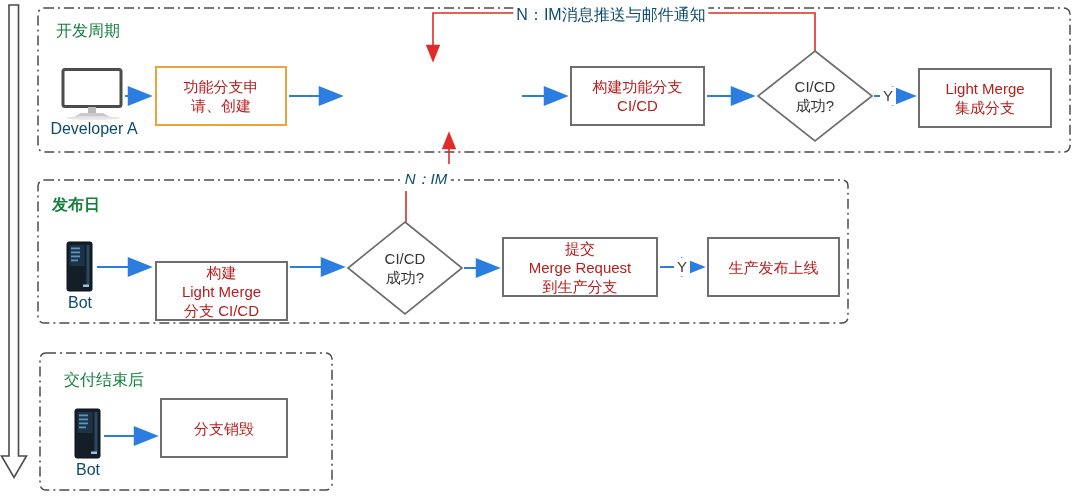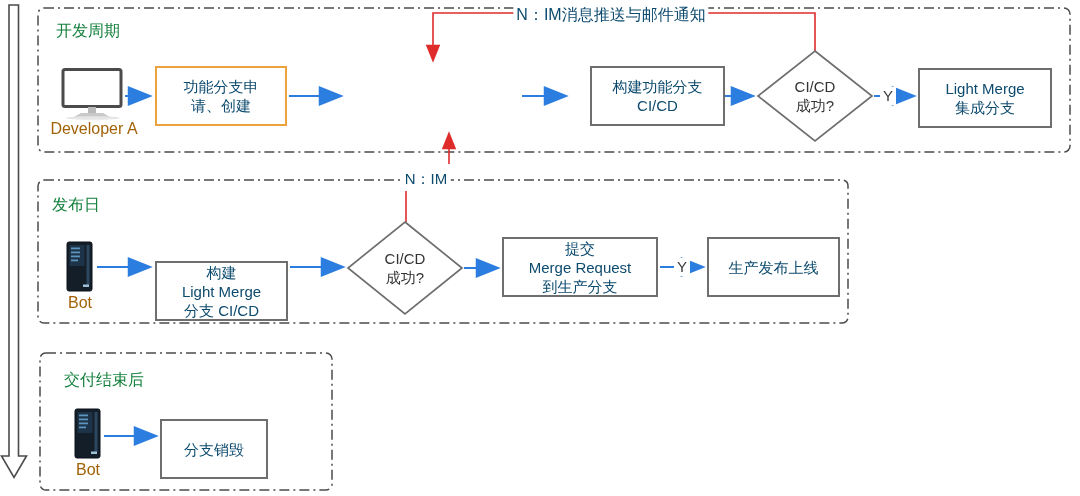--- a/index.html
+++ b/index.html
@@ -4,31 +4,31 @@
 <style>
   html,body{margin:0;padding:0;background:#ffffff;}
   .stage{
     position:relative;width:1080px;height:496px;background:#ffffff;overflow:hidden;
     font-family:"Liberation Sans","DejaVu Sans",sans-serif;color:#333333;
   }
   .underlay{position:absolute;left:0;top:0;z-index:0;}
   .node{
     position:absolute;z-index:2;background:#ffffff;
     display:flex;align-items:center;justify-content:center;
-    text-align:center;font-size:15px;line-height:19px;color:#0c4a6e;
+    text-align:center;font-size:15px;line-height:19px;color:#b91c1c;
     white-space:pre-line;box-sizing:border-box;
   }
   .node.orange{border:2px solid #ECA23D;}
   .node.gray{border:2px solid #6E6E6E;}
   .diamond-text{
     position:absolute;z-index:2;text-align:center;font-size:15px;line-height:19px;
     color:#333333;white-space:pre-line;
   }
   .section-title{position:absolute;z-index:2;font-size:16px;color:#15803d;}
-  .actor-label{position:absolute;z-index:2;font-size:16px;color:#a16207;text-align:center;}
+  .actor-label{position:absolute;z-index:2;font-size:16px;color:#0c4a6e;text-align:center;}
   .edge-label{
     position:absolute;z-index:3;font-size:15px;color:#3a3a3a;background:#ffffff;
     padding:0 3px;line-height:18px;
   }
   .note{
     position:absolute;z-index:3;font-size:15px;color:#0c4a6e;background:#ffffff;
     padding:0 3px;line-height:20px;transform:translateX(-50%);white-space:nowrap;
   }
   .icon-wrap{position:absolute;z-index:2;}
 </style>
@@ -66,21 +66,21 @@
     <line x1="707" y1="96" x2="752" y2="96" stroke="#2B7DE0" stroke-width="2" marker-end="url(#mblue)"></line>
     <line x1="874" y1="96" x2="913" y2="96" stroke="#2B7DE0" stroke-width="2" marker-end="url(#mblue)"></line>
     <line x1="97" y1="267" x2="149" y2="267" stroke="#2B7DE0" stroke-width="2" marker-end="url(#mblue)"></line>
     <line x1="290" y1="267" x2="342" y2="267" stroke="#2B7DE0" stroke-width="2" marker-end="url(#mblue)"></line>
     <line x1="464" y1="268" x2="497" y2="268" stroke="#2B7DE0" stroke-width="2" marker-end="url(#mblue)"></line>
     <line x1="660" y1="267" x2="702" y2="267" stroke="#2B7DE0" stroke-width="2" marker-end="url(#mblue)"></line>
     <line x1="104" y1="436" x2="155" y2="436" stroke="#2B7DE0" stroke-width="2" marker-end="url(#mblue)"></line>
   </svg>
 
   <div class="section-title" style="left:56px;top:21px;">开发周期</div>
-  <div class="section-title" style="left:52px;top:195px;">发布日</div>
+  <div class="section-title" style="left:52px;top:195px;font-weight:bold;">发布日</div>
   <div class="section-title" style="left:64px;top:370px;">交付结束后</div>
 
   <div class="icon-wrap" style="left:60px;top:68px;">
     <svg width="68" height="52" viewBox="0 0 68 52">
       <rect x="3" y="1.5" width="58" height="37" rx="2" fill="#ffffff" stroke="#4b4b4b" stroke-width="3"></rect>
       <rect x="28" y="39" width="8" height="6" fill="#b9b9b9"></rect>
       <path d="M21 45 h22 l7 4 h-36 z" fill="#c9c9c9"></path>
       <ellipse cx="33" cy="50" rx="27" ry="1.8" fill="#e5e5e5"></ellipse>
     </svg>
   </div>
@@ -109,37 +109,37 @@
       <rect x="5" y="14.5" width="9" height="1.8" fill="#5d96be"></rect>
       <rect x="5" y="18.5" width="7" height="1.8" fill="#5d96be"></rect>
       <rect x="20.5" y="4" width="3" height="40" fill="#2c4860"></rect>
       <rect x="17" y="43.5" width="6" height="2.5" fill="#9fc1d8"></rect>
     </svg>
   </div>
   <div class="actor-label" style="left:60px;top:461px;width:56px;">Bot</div>
 
   <div class="node orange" style="left:155px;top:66px;width:132px;height:60px;">功能分支申
 请、创建</div>
-  <div class="node gray" style="left:570px;top:66px;width:135px;height:60px;margin-left:20px;">构建功能分支
+  <div class="node gray" style="left:570px;top:66px;width:135px;height:60px;">构建功能分支
 CI/CD</div>
   <div class="diamond-text" style="left:758px;top:77px;width:114px;">CI/CD
 成功?</div>
   <div class="node gray" style="left:918px;top:68px;width:134px;height:60px;">Light Merge
 集成分支</div>
   <div class="edge-label" style="left:880px;top:87px;">Y</div>
 
   <div class="node gray" style="left:155px;top:237px;width:133px;height:60px;margin-top:24px;">构建
 Light Merge
 分支 CI/CD</div>
   <div class="diamond-text" style="left:348px;top:249px;width:114px;">CI/CD
 成功?</div>
   <div class="node gray" style="left:707px;top:237px;width:133px;height:60px;">生产发布上线</div>
   <div class="node gray" style="left:502px;top:237px;width:156px;height:60px;">提交
 Merge Request
 到生产分支</div>
   <div class="edge-label" style="left:674px;top:258px;">Y</div>
 
-  <div class="node gray" style="left:160px;top:419px;width:108px;height:60px;">分支销毁</div>
+  <div class="node gray" style="left:160px;top:398px;width:128px;height:60px;">分支销毁</div>
 
   <div class="note" style="left:611px;top:5px;font-size:16px;">N：IM消息推送与邮件通知</div>
-  <div class="note" style="left:426px;top:169px;">N：IM</div>
+  <div class="note" style="left:426px;top:169px;font-style:italic;">N：IM</div>
 
 </div>
 
 </body></html>

